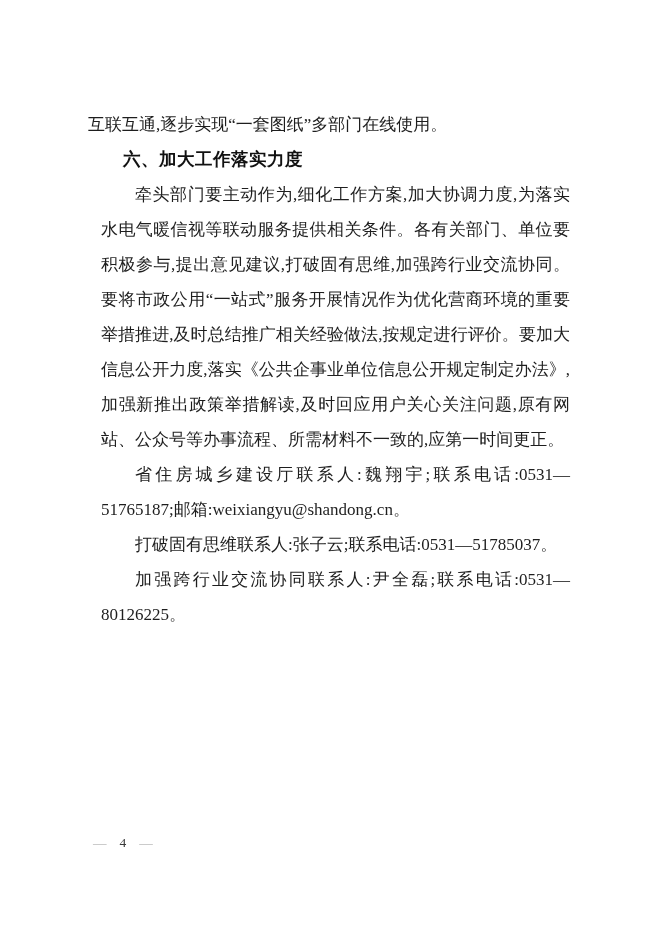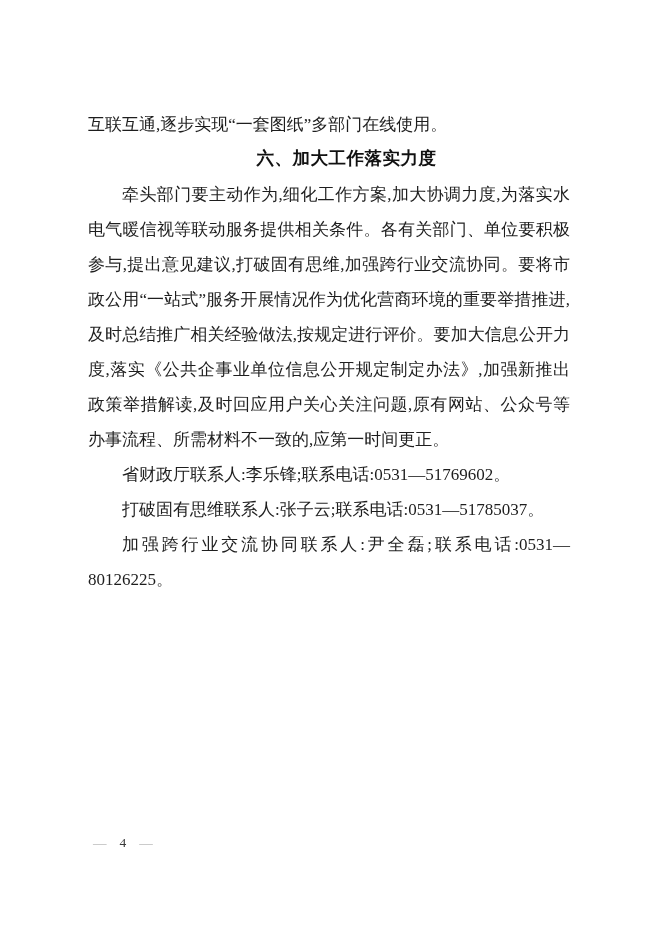--- a/index.html
+++ b/index.html
@@ -28,29 +28,30 @@
     font-size: 17px;
     line-height: 35px;
     text-align: justify;
     text-justify: inter-ideograph;
   }
   .para {
     margin: 0;
   }
   .indent {
     text-indent: 2em;
+    margin-left: 13px;
   }
   .heading {
     margin: 0;
-    font-family: Liberation Mono, monospace;
+    font-family: Liberation Sans, sans-serif;
     font-weight: 700;
     font-size: 17.5px;
     line-height: 35px;
     text-indent: 2em;
-    text-align: center;
+    text-align: left;
     letter-spacing: 0.5px;
     color: #111111;
   }
   .footer {
     position: absolute;
     left: 93px;
     top: 832px;
     height: 22px;
     display: flex;
     align-items: center;
@@ -71,22 +72,22 @@
 <div class="page">
   <div class="content">
 
     <p class="para">互联互通,逐步实现“一套图纸”多部门在线使用。</p>
 
     <h2 class="heading">六、加大工作落实力度</h2>
 
     <p class="para indent">牵头部门要主动作为,细化工作方案,加大协调力度,为落实水电气暖信视等联动服务提供相关条件。各有关部门、单位要积极参与,提出意见建议,打破固有思维,加强跨行业交流协同。要将市政公用“一站式”服务开展情况作为优化营商环境的重要举措推进,及时总结推广相关经验做法,按规定进行评价。要加大信息公开力度,落实《公共企事业单位信息公开规定制定办法》,加强新推出政策举措解读,及时回应用户关心关注问题,原有网站、公众号等办事流程、所需材料不一致的,应第一时间更正。</p>
 
 
+    <p class="para indent"><span>省住房城乡建设厅</span><span>联系人:</span><span>魏翔宇</span><span>;联系电话:</span><span>0531—51765187</span><span>;邮箱:</span><span>weixiangyu@shandong.cn</span><span>。</span></p>
 
-    <p class="para indent"><span>省财政厅</span><span>联系人:</span><span>李乐锋</span><span>;联系电话:</span><span>0531—51769602</span><span>。</span></p>
 
 
     <p class="para indent"><span>打破固有思维</span><span>联系人:</span><span>张子云</span><span>;联系电话:</span><span>0531—51785037</span><span>。</span></p>
 
 
 
     <p class="para indent"><span>加强跨行业交流协同</span><span>联系人:</span><span>尹全磊</span><span>;联系电话:</span><span>0531—80126225</span><span>。</span></p>
 
   </div>
 

